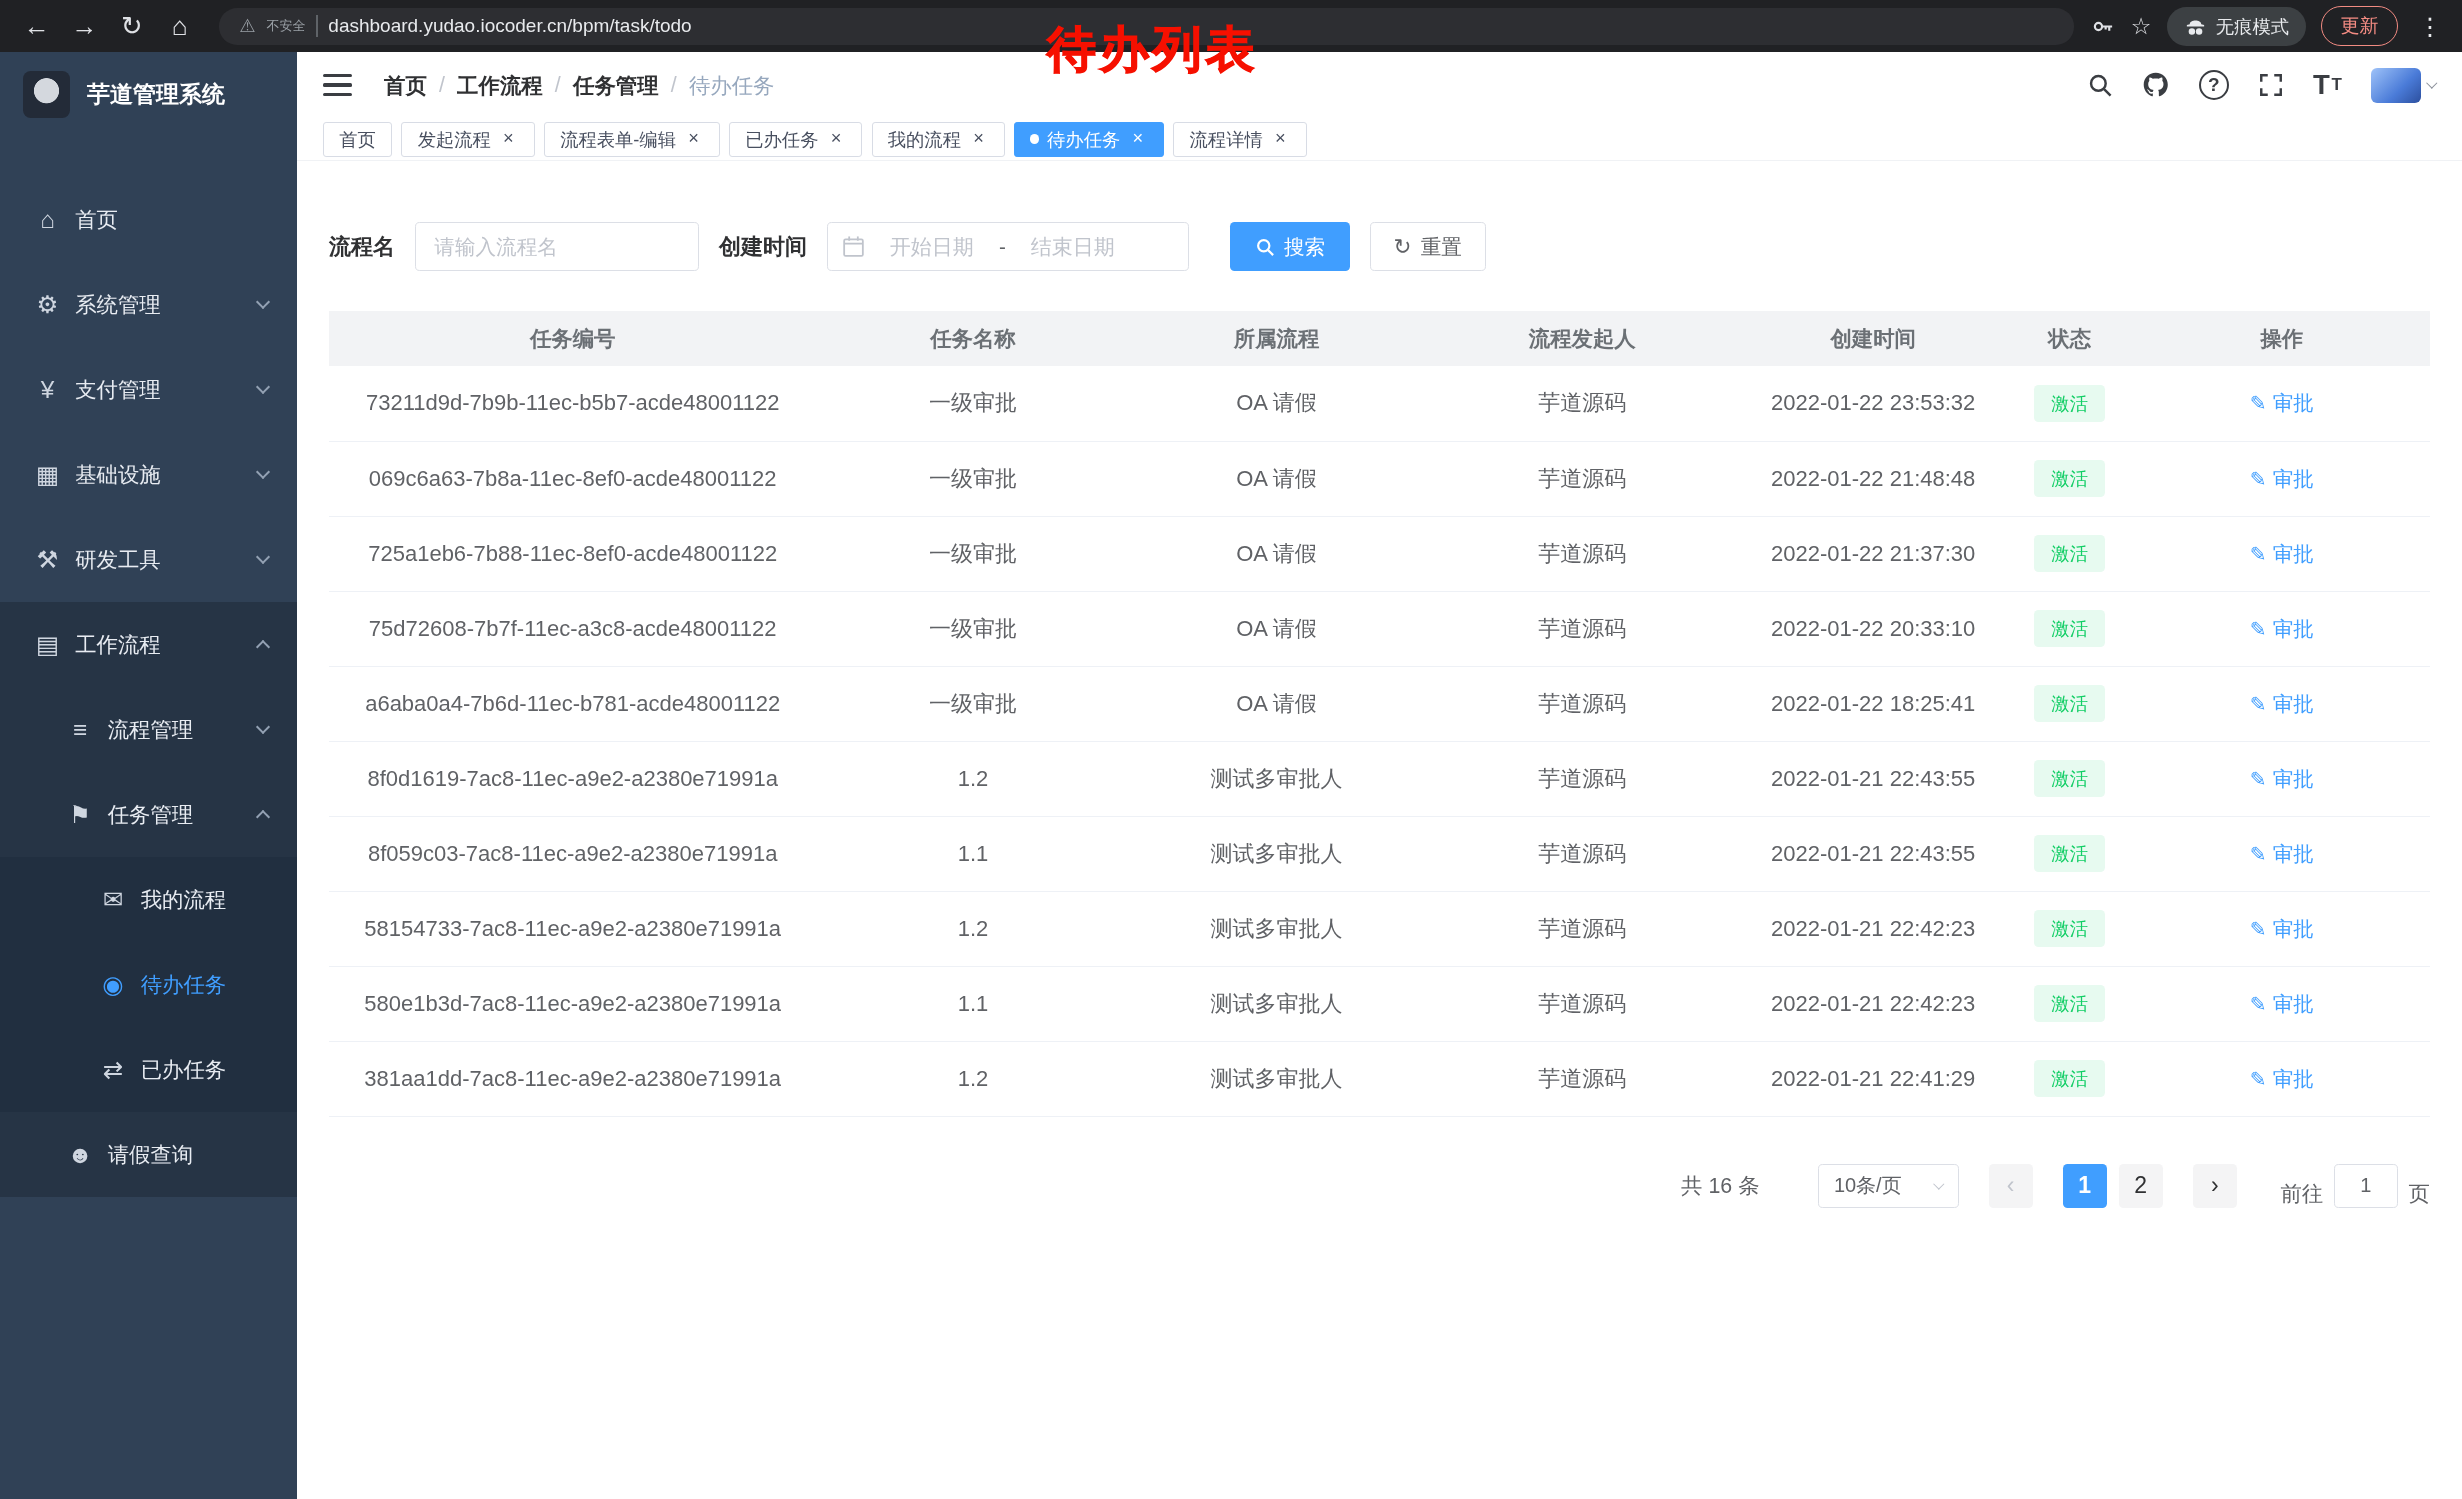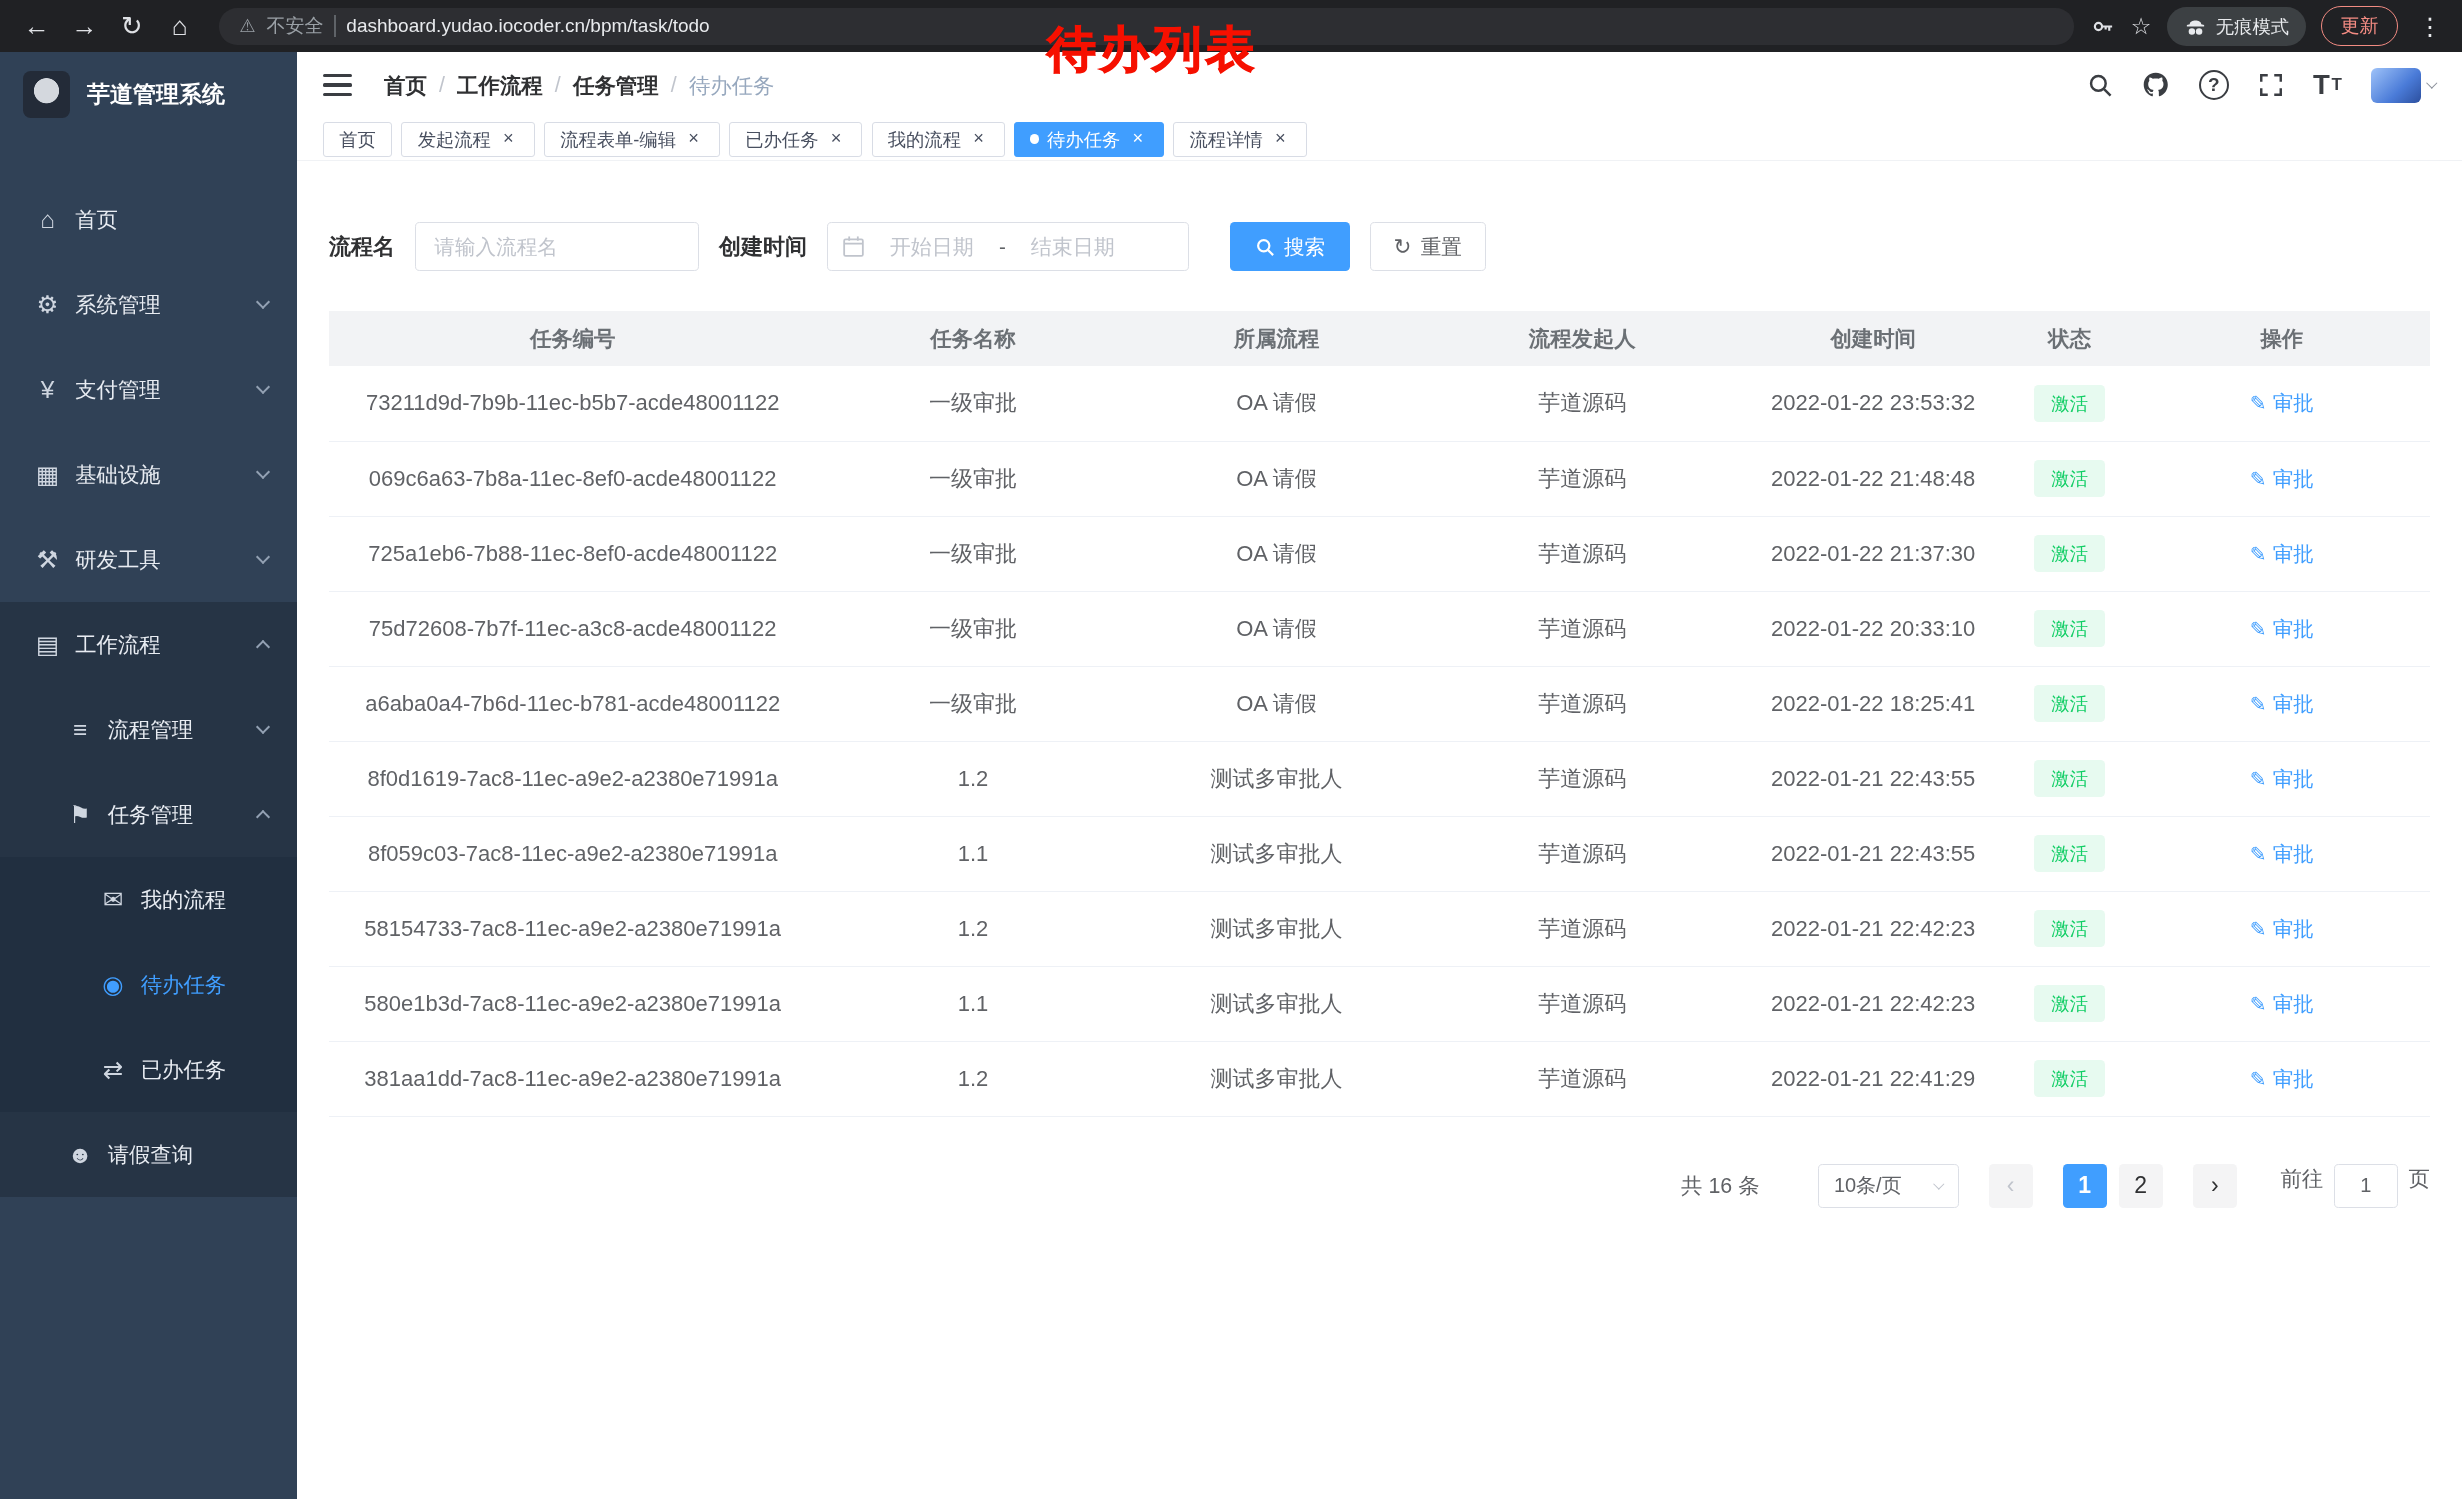--- a/index.html
+++ b/index.html
@@ -12,21 +12,21 @@
   input { font-family: inherit; outline: none; }
   input::placeholder { color: #c0c4cc; }
 
   
   .browser-bar { height: 52px; background: #202124; display: flex; align-items: center; padding: 0 15.3px; gap: 4.6px; }
   .nav-btn { width: 43px; height: 43px; display: flex; align-items: center; justify-content: center;
              font-size: 26px; color: #dfe1e5; border-radius: 50%; cursor: pointer; }
   .omnibox { flex: 1; height: 37px; margin: 0 13.7px; background: #2d2e32; border-radius: 18.3px;
              display: flex; align-items: center; padding: 0 20px; gap: 10.7px; min-width: 0; }
   .omnibox .warn { color: #9aa0a6; font-size: 18.3px; }
-  .omnibox .sec { color: #9aa0a6; font-size: 19px; white-space: nowrap; }
+  .omnibox .sec { color: #9aa0a6; font-size: 13px; white-space: nowrap; }
   .ob-div { width: 1.5px; height: 21.4px; background: #5f6368; }
   .omnibox .url { color: #e8eaed; font-size: 19px; white-space: nowrap; overflow: hidden; }
   .chrome-right { display: flex; align-items: center; gap: 15.3px; color: #dfe1e5; }
   .cr-ic { font-size: 23px; color: #dfe1e5; display: flex; align-items: center; }
   .incog-chip { display: flex; align-items: center; gap: 9.2px; background: #3c4043; border-radius: 20px;
                 padding: 7px 17px; color: #e8eaed; font-size: 18.3px; white-space: nowrap; }
   .update-chip { border: 1.5px solid #f28b82; color: #f28b82; border-radius: 20px; padding: 6.1px 18.3px;
                  font-size: 19px; white-space: nowrap; }
   .kebab { font-size: 24.4px; color: #e8eaed; padding: 0 4.6px; }
 
@@ -123,21 +123,21 @@
                 gap: 30px; font-size: 21.4px; color: #606266; }
   .page-size-select { width: 141px; height: 44px; border: 1.5px solid #dcdfe6; border-radius: 4.6px;
                       display: flex; align-items: center; justify-content: space-between; padding: 0 15.3px;
                       font-size: 20px; color: #606266; cursor: pointer; background: #fff; margin-left: 28px; }
   .sel-caret { width: 7.6px; height: 7.6px; border-width: 1.5px; color: #c0c4cc; margin-top: -3.8px; }
   .page-btn { min-width: 44px; height: 44px; display: inline-flex; align-items: center; justify-content: center;
               border-radius: 4.6px; background: #f4f4f5; color: #303133; font-size: 23px; margin: 0; }
   .page-btn.prev { color: #c0c4cc; }
   .page-btn.num.active { background: #409eff; color: #fff; font-weight: 700; }
   .pages { display: inline-flex; gap: 12.2px; }
-  .goto { display: inline-flex; align-items: flex-start; gap: 10.7px; margin-left: 13.7px; }
+  .goto { display: inline-flex; align-items: flex-end; gap: 10.7px; margin-left: 13.7px; }
   .goto-input { width: 64px; height: 44px; border: 1.5px solid #dcdfe6; border-radius: 4.6px;
                 text-align: center; font-size: 20px; color: #606266; }
 </style>
 </head>
 <body>
 
 <div class="browser-bar">
   <span class="nav-btn">←</span>
   <span class="nav-btn">→</span>
   <span class="nav-btn">↻</span>

